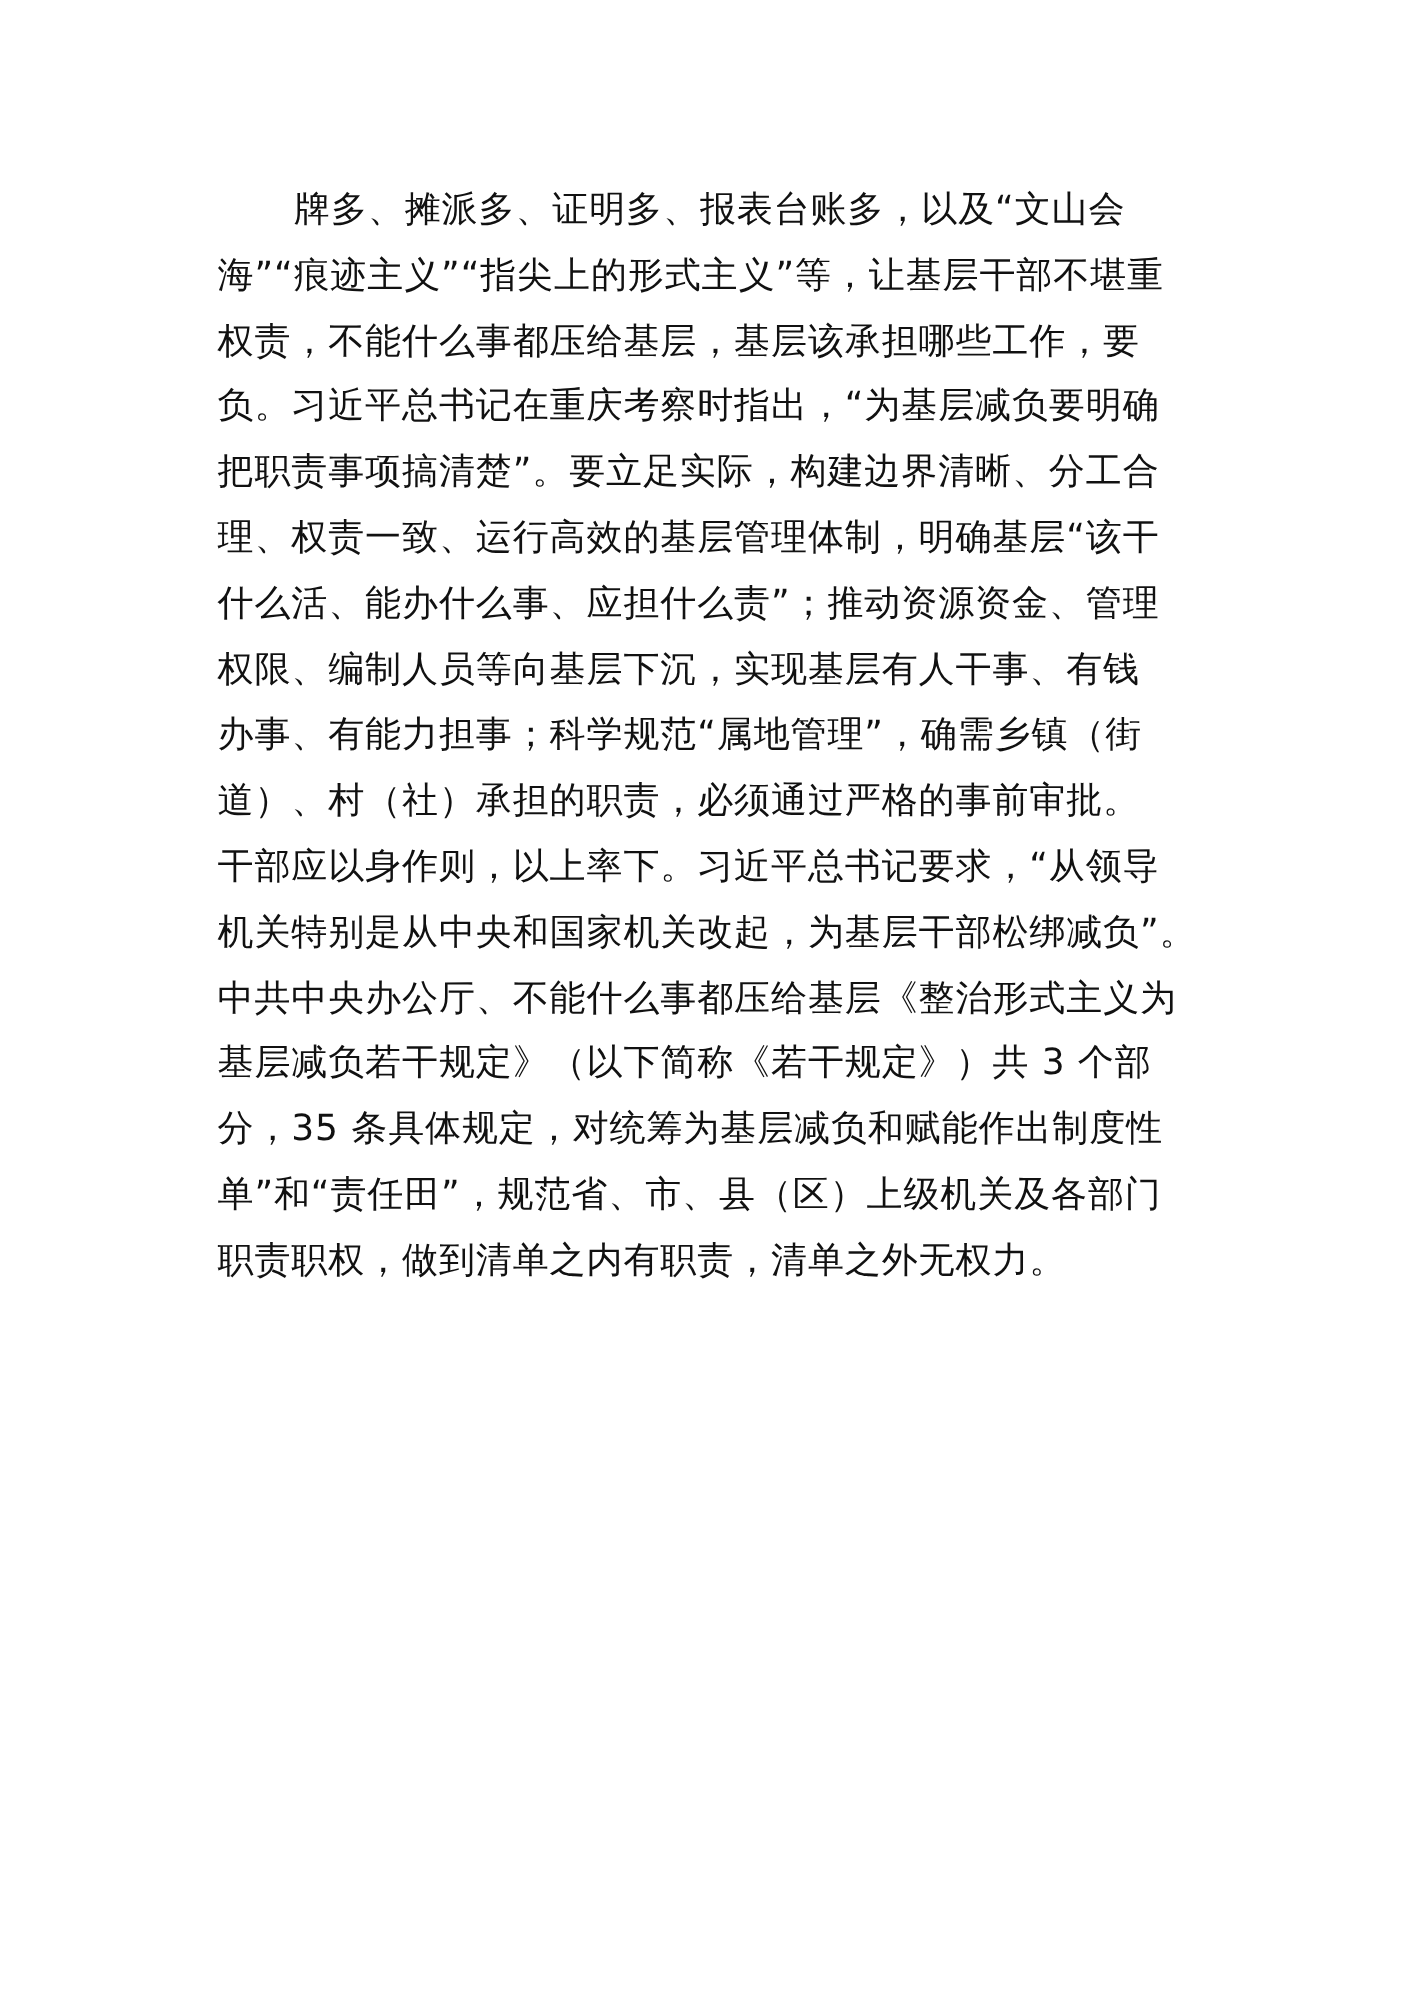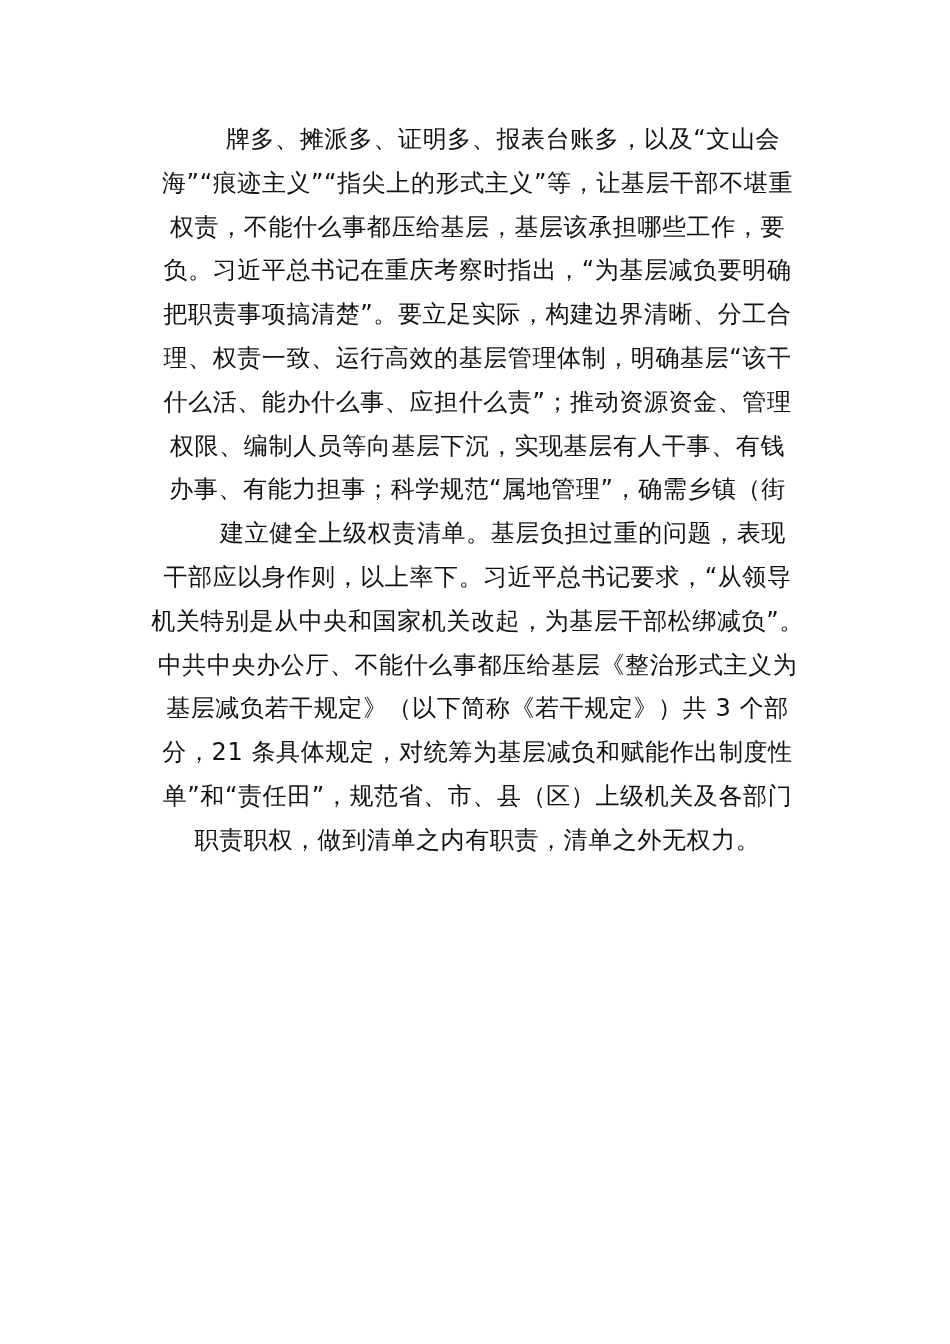--- a/index.html
+++ b/index.html
@@ -6,42 +6,41 @@
   body { width: 950px; height: 1344px; position: relative; overflow: hidden; }
   .page { position: absolute; left: 145px; top: 118px; width: 665px; }
   .line {
     font-family: "DejaVu Sans", sans-serif;
     font-size: 24px;
     line-height: 43.8px;
     height: 43.8px;
     color: #111111;
     white-space: nowrap;
     letter-spacing: 0.6px;
-    text-align: center;
   }
   .indent { padding-left: 51px; }
 </style>
 </head>
 <body>
 
 <div class="page">
   <div>
     <div class="line indent">牌多、摊派多、证明多、报表台账多，以及“文山会</div>
     <div class="line">海”“痕迹主义”“指尖上的形式主义”等，让基层干部不堪重</div>
     <div class="line">权责，不能什么事都压给基层，基层该承担哪些工作，要</div>
     <div class="line">负。习近平总书记在重庆考察时指出，“为基层减负要明确</div>
     <div class="line">把职责事项搞清楚”。要立足实际，构建边界清晰、分工合</div>
     <div class="line">理、权责一致、运行高效的基层管理体制，明确基层“该干</div>
     <div class="line">什么活、能办什么事、应担什么责”；推动资源资金、管理</div>
     <div class="line">权限、编制人员等向基层下沉，实现基层有人干事、有钱</div>
     <div class="line">办事、有能力担事；科学规范“属地管理”，确需乡镇（街</div>
+    <div class="line">道）、村（社）承担的职责，必须通过严格的事前审批。</div>
   </div>
   <div>
-    <div class="line indent">建立健全上级权责清单。基层负担过重的问题，表现</div>
     <div class="line">干部应以身作则，以上率下。习近平总书记要求，“从领导</div>
     <div class="line">机关特别是从中央和国家机关改起，为基层干部松绑减负”。</div>
     <div class="line">中共中央办公厅、不能什么事都压给基层《整治形式主义为</div>
     <div class="line">基层减负若干规定》（以下简称《若干规定》）共 3 个部</div>
-    <div class="line">分，21 条具体规定，对统筹为基层减负和赋能作出制度性</div>
+    <div class="line">分，35 条具体规定，对统筹为基层减负和赋能作出制度性</div>
     <div class="line">单”和“责任田”，规范省、市、县（区）上级机关及各部门</div>
     <div class="line">职责职权，做到清单之内有职责，清单之外无权力。</div>
   </div>
 </div>
 
 </body></html>

